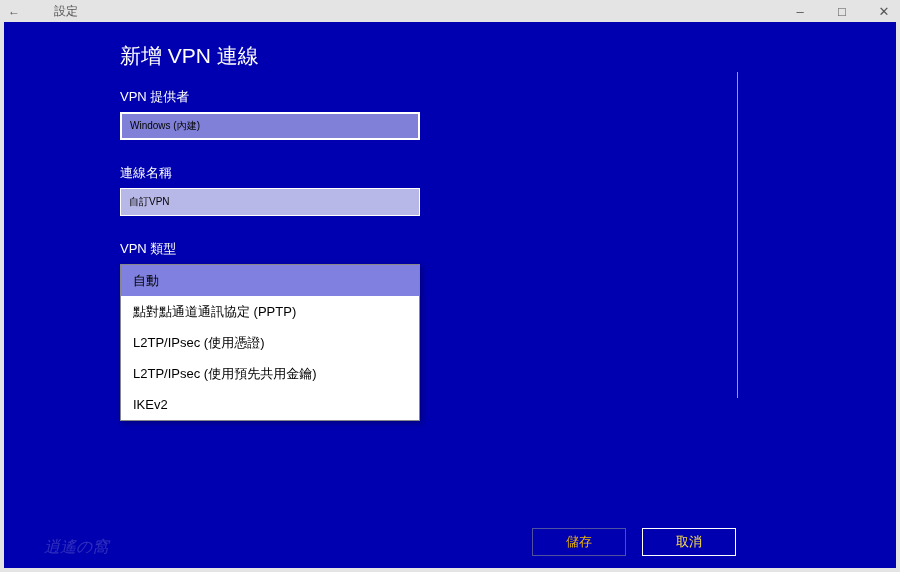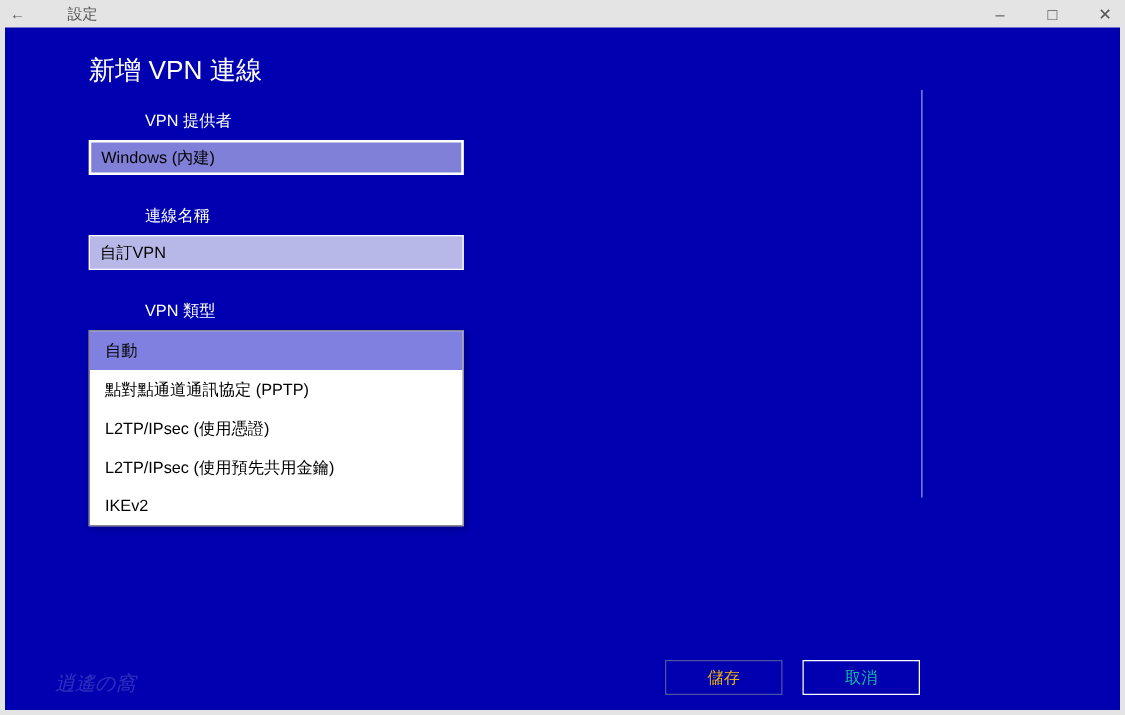--- a/index.html
+++ b/index.html
@@ -3,33 +3,33 @@
 <meta charset="utf-8">
 <style>
   * { margin: 0; padding: 0; box-sizing: border-box; font-family: "Microsoft JhengHei", "Segoe UI", sans-serif; }
   body { width: 900px; height: 572px; overflow: hidden; background: #e4e4e4; }
   .titlebar { height: 22px; background: #e4e4e4; display: flex; align-items: center; padding: 0 8px; color: #555; font-size: 12px; }
   .titlebar .back { width: 18px; }
   .titlebar .title { margin-left: 28px; }
   .winbtns { margin-left: auto; display: flex; gap: 26px; font-size: 13px; color: #555; }
   .winbtns span { display:inline-block; width:16px; text-align:center;}
   .overlay { position: absolute; top: 22px; left: 4px; right: 4px; bottom: 4px; background: #0000b0; color: #fff; }
-  .content { padding: 20px 0 0 67px; position: relative; height: 100%; }
+  .content { padding: 20px 0 0 116px; position: relative; height: 100%; }
   h1 { font-size: 21px; font-weight: 400; margin-bottom: 18px; }
   .field { margin-bottom: 24px; }
-  .label { font-size: 13px; margin-bottom: 6px; display:block;margin-left:45px;}
-  .select-box, .text-box { width: 300px; height: 28px; border: 2px solid #fff; background: #8080d8; color: #000; font-size: 13px; padding: 0 8px; display: flex; align-items: center; }
+  .label { font-size: 13px; margin-bottom: 6px; display:block;}
+  .select-box, .text-box { width: 300px; height: 28px; border: 2px solid #fff; background: #8080d8; color: #000; font-size: 10px; padding: 0 8px; display: flex; align-items: center; }
   .text-box { background: #b8b8e8; border: 1px solid #fff;}
   .text-box.empty { background: #c0c0e8; }
   .dropdown { width: 300px; background: #fff; color: #000; border: 1px solid #888; box-shadow: 2px 2px 6px rgba(0,0,0,0.3);}
   .dropdown .item { height: 31px; display: flex; align-items: center; padding: 0 12px; font-size: 13px; }
   .dropdown .item.selected { background: #8080e0; }
   .vline { position: absolute; right: 158px; top: 50px; bottom: 170px; width: 1px; background: rgba(255,255,255,0.6);}
   .buttons { position: absolute; right: 160px; bottom: 12px; display: flex; gap: 16px;}
-  .btn { width: 94px; height: 28px; display: flex; align-items: center; justify-content: center; border: 1.5px solid #fff; font-size: 13px; color: #14b8a6;}
+  .btn { width: 94px; height: 28px; display: flex; align-items: center; justify-content: center; border: 1.5px solid #fff; font-size: 13px; color: #fde047;}
   .btn.disabled { color: #eab308; border-color: #5050a0;}
   .watermark { position:absolute; left: 40px; bottom: 10px; color: rgba(255,255,255,0.18); font-size: 16px; font-style: italic; pointer-events:none;}
 </style>
 </head>
 <body>
 
 <div class="titlebar">
   <span class="back">←</span>
   <span class="title">設定</span>
   <div class="winbtns">

